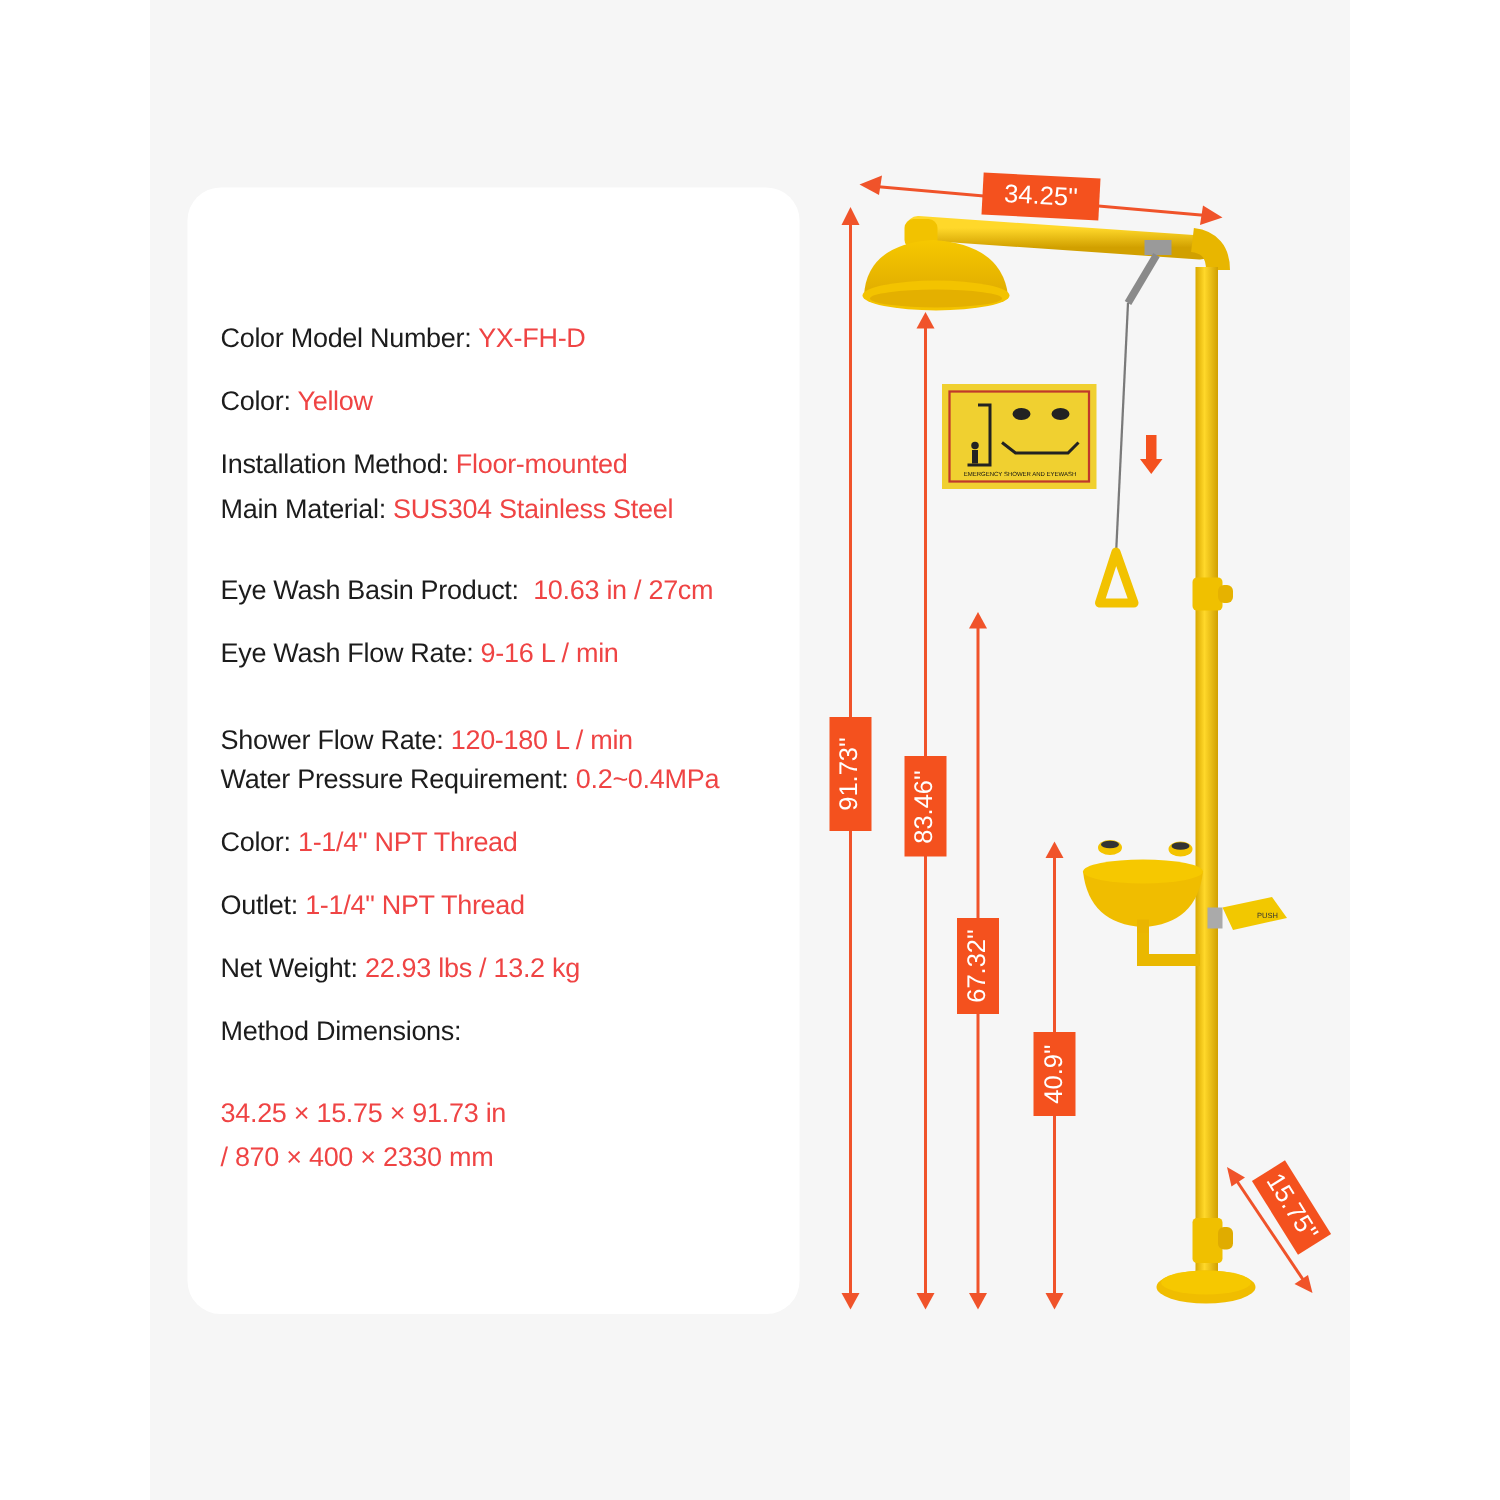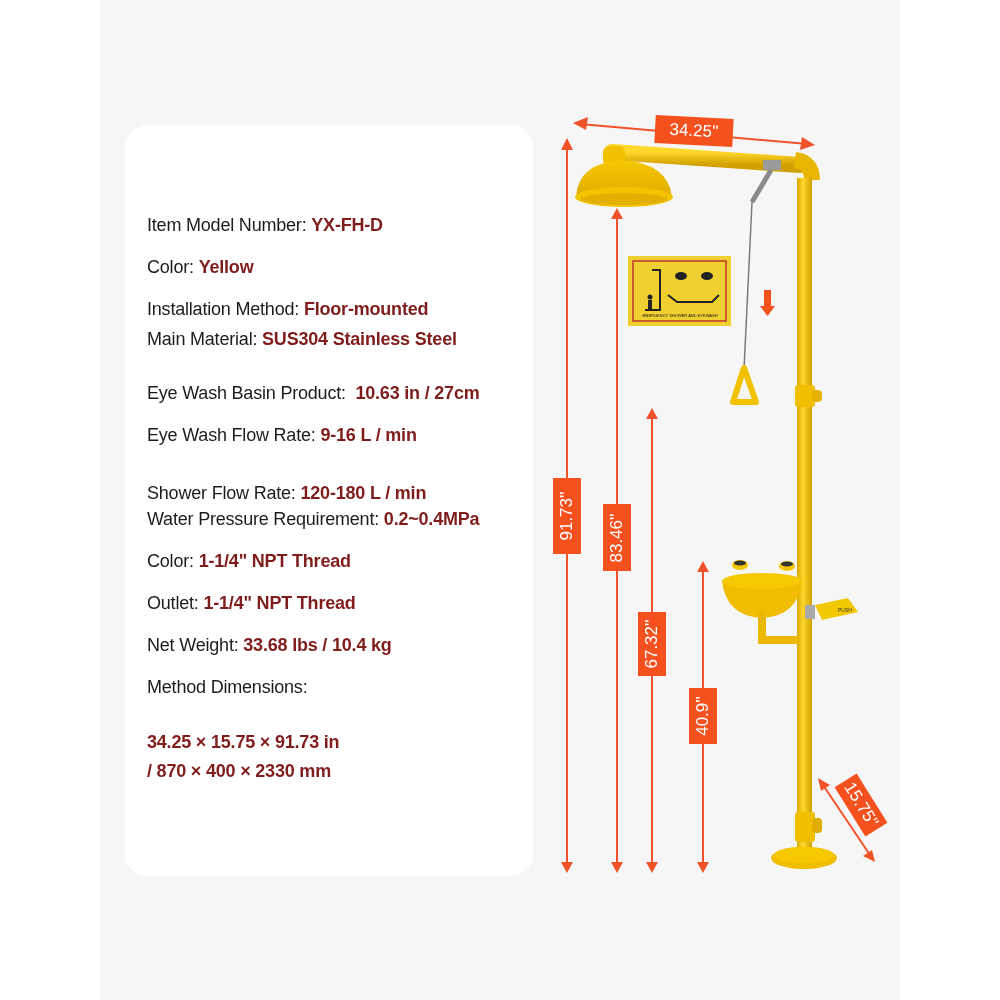--- a/index.html
+++ b/index.html
@@ -13,45 +13,45 @@
     background: #f6f6f6;
   }
   .card {
     position: absolute; left: 125px; top: 125px; width: 408px; height: 751px;
     background: #ffffff; border-radius: 22px;
   }
   .spec {
     position: absolute; left: 147px; font-size: 18px; color: #1c1c1c;
     white-space: nowrap; letter-spacing: -0.2px;
   }
-  .spec .val { color: #7f1d1d; font-weight: bold; }
+  .spec .val { color: #ef4444; font-weight: normal; }
   .tag {
     position: absolute; background: #f4511e; color: #fff; font-size: 17px;
     display: flex; align-items: center; justify-content: center; white-space: nowrap;
   }
   .tag.vert span { transform: rotate(-90deg); display: inline-block; }
   svg.overlay { position: absolute; left: 0; top: 0; }
 </style>
 </head>
 <body>
 
 <div class="stage"></div>
 <div class="card"></div>
 
-<div class="spec" style="top:215px"><span>Item Model Number: </span><span class="val">YX-FH-D</span></div>
+<div class="spec" style="top:215px"><span>Color Model Number: </span><span class="val">YX-FH-D</span></div>
 <div class="spec" style="top:257px"><span>Color: </span><span class="val">Yellow</span></div>
 <div class="spec" style="top:299px"><span>Installation Method: </span><span class="val">Floor-mounted</span></div>
 <div class="spec" style="top:329px"><span>Main Material: </span><span class="val">SUS304 Stainless Steel</span></div>
 <div class="spec" style="top:383px"><span style="white-space:pre">Eye Wash Basin Product:  </span><span class="val">10.63 in / 27cm</span></div>
 <div class="spec" style="top:425px"><span>Eye Wash Flow Rate: </span><span class="val">9-16 L / min</span></div>
 <div class="spec" style="top:483px"><span>Shower Flow Rate: </span><span class="val">120-180 L / min</span></div>
 <div class="spec" style="top:509px"><span>Water Pressure Requirement: </span><span class="val">0.2~0.4MPa</span></div>
 <div class="spec" style="top:551px"><span>Color: </span><span class="val">1-1/4" NPT Thread</span></div>
 <div class="spec" style="top:593px"><span>Outlet: </span><span class="val">1-1/4" NPT Thread</span></div>
-<div class="spec" style="top:635px"><span>Net Weight: </span><span class="val">33.68 lbs / 10.4 kg</span></div>
+<div class="spec" style="top:635px"><span>Net Weight: </span><span class="val">22.93 lbs / 13.2 kg</span></div>
 <div class="spec" style="top:677px"><span>Method Dimensions:</span></div>
 <div class="spec" style="top:732px"><span class="val">34.25 × 15.75 × 91.73 in</span></div>
 <div class="spec" style="top:761px"><span class="val">/ 870 × 400 × 2330 mm</span></div>
 
 <svg class="overlay" width="1000" height="1000">
   <defs>
     <linearGradient id="pipeV" x1="0" x2="1" y1="0" y2="0">
       <stop offset="0" stop-color="#d9a800"></stop>
       <stop offset="0.4" stop-color="#ffd82a"></stop>
       <stop offset="1" stop-color="#d1a000"></stop>

